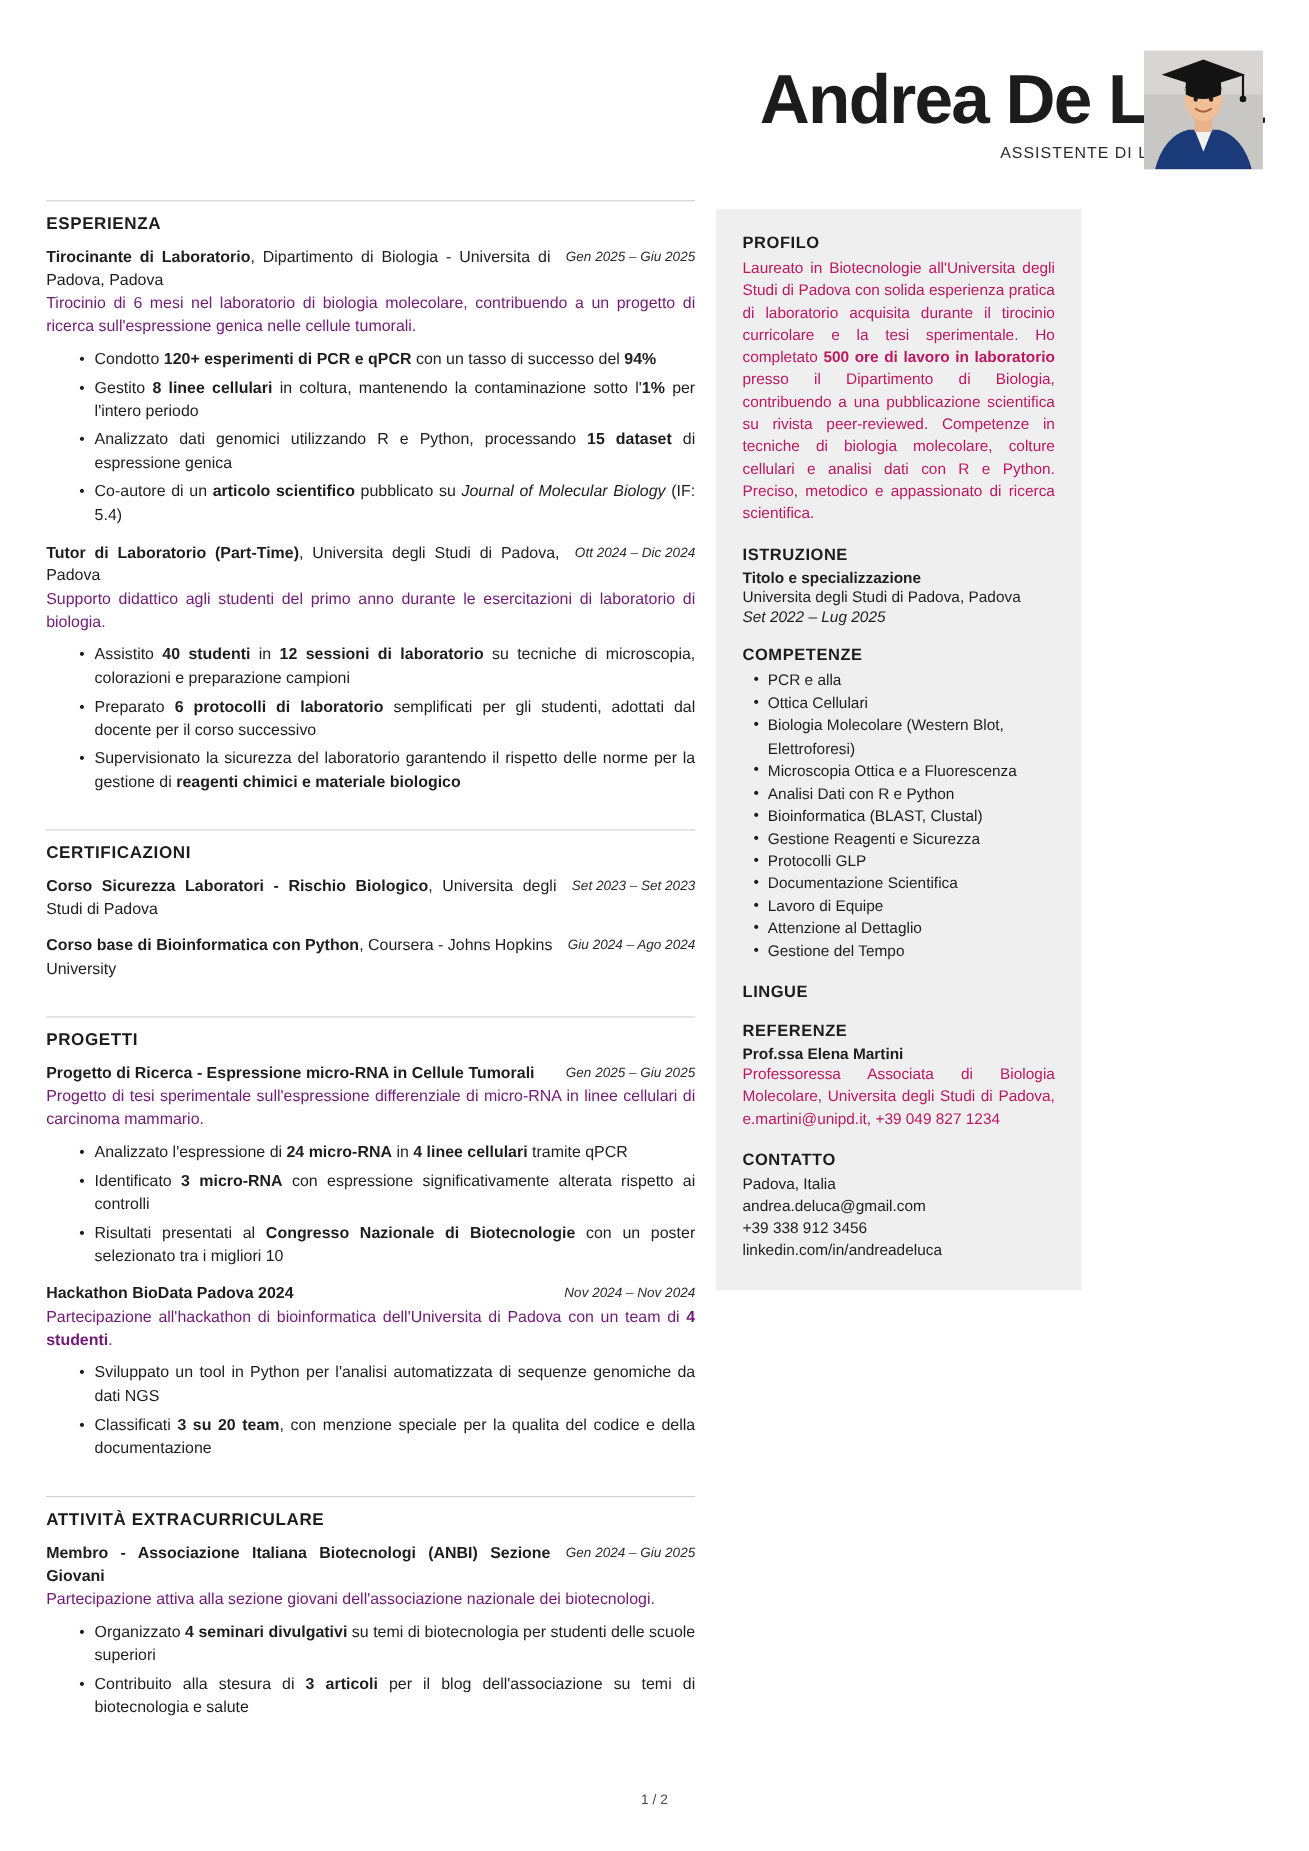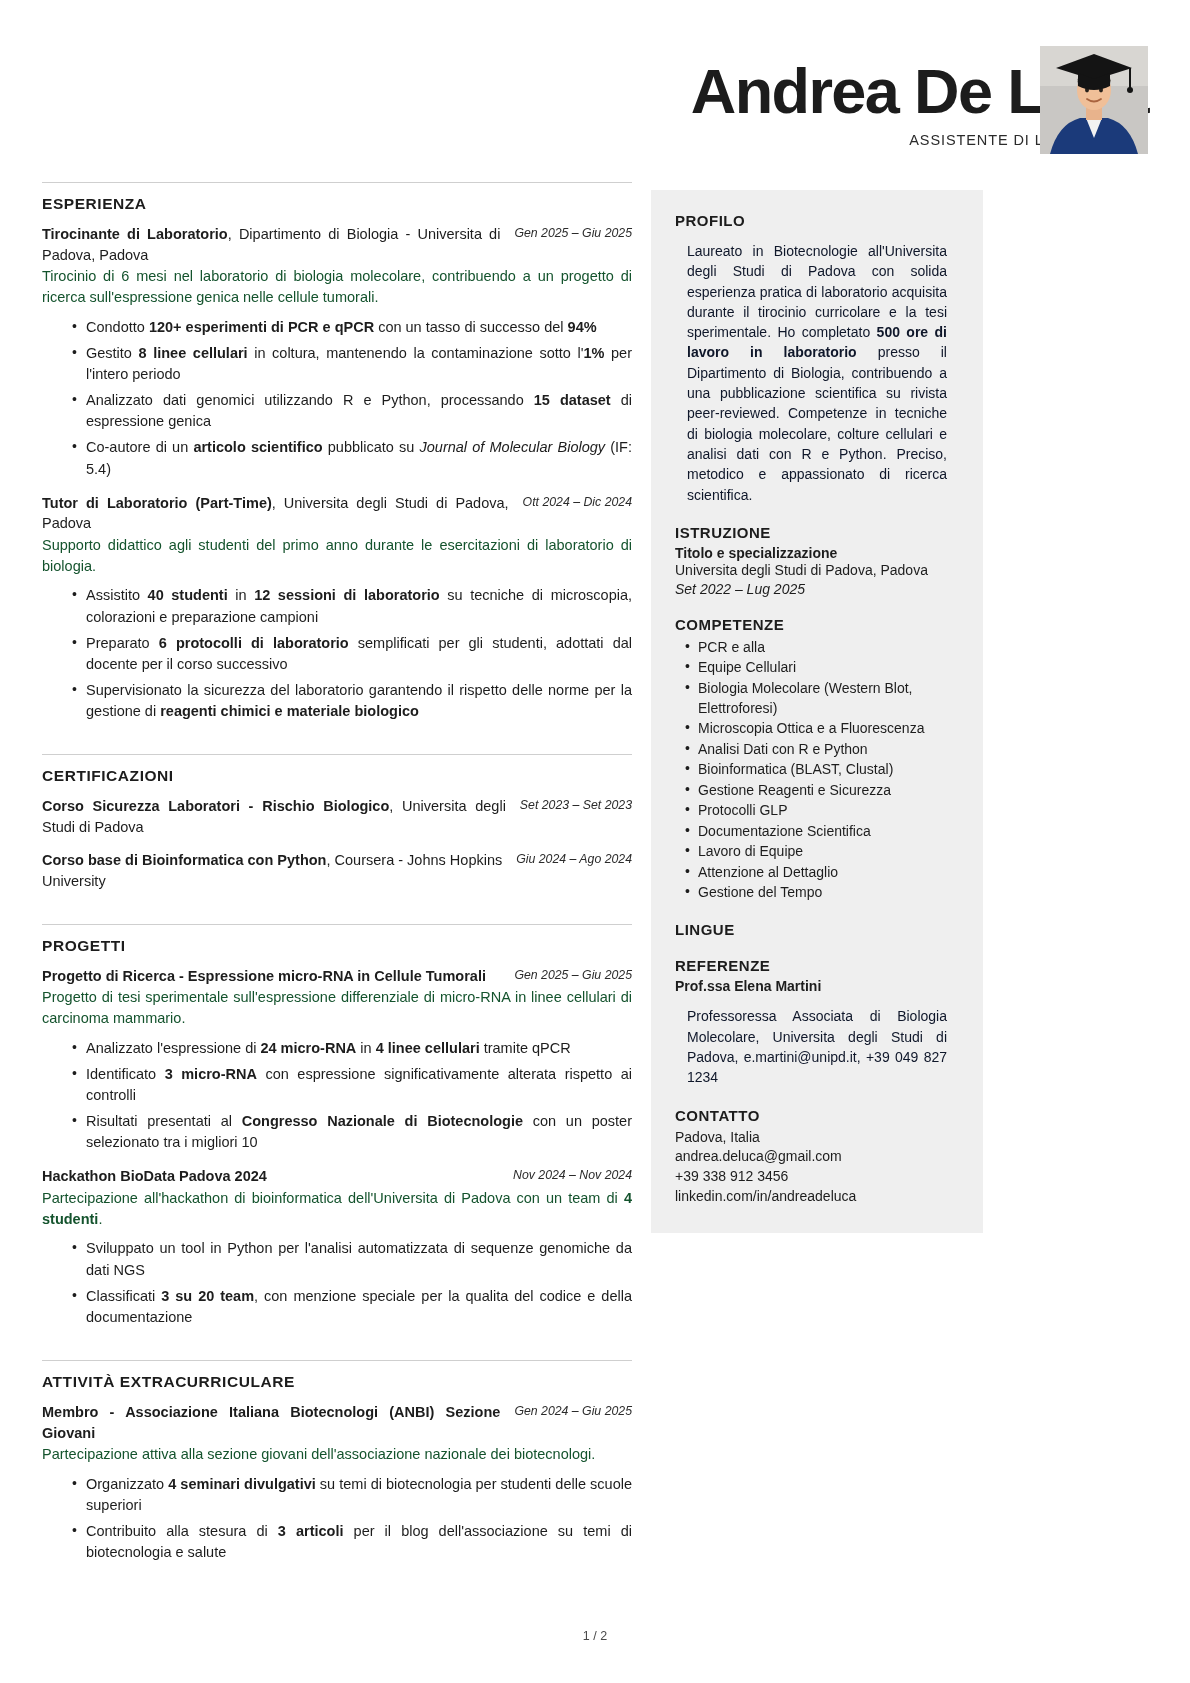--- a/index.html
+++ b/index.html
@@ -109,21 +109,21 @@
     flex: 0 0 auto;
     font-size: 12.3px;
     font-style: italic;
     color: #2b2b2b;
     white-space: nowrap;
     padding-top: 2px;
   }
   .entry-desc {
     font-size: 14.5px;
     line-height: 1.43;
-    color: #14532d;
+    color: #701a75;
     margin-top: 1px;
     text-align: justify;
   }
   ul.bullets {
     list-style: none;
     margin: 9px 0 0 0;
     padding: 0 0 0 30px;
   }
   ul.bullets li {
     position: relative;
@@ -151,23 +151,23 @@
     font-size: 15px;
     font-weight: bold;
     letter-spacing: 0.5px;
     color: #1c1c1c;
     margin: 0 0 4px 0;
     text-transform: uppercase;
   }
   .r-para {
     font-size: 14px;
     line-height: 1.45;
-    color: #0f172a;
+    color: #be185d;
     text-align: justify;
-    margin: 12px;
+    margin: 0;
   }
   .r-para b { font-weight: bold; }
   .r-sub {
     font-size: 14px;
     font-weight: bold;
     color: #1d1d1d;
     margin: 0;
   }
   .r-line {
     font-size: 14px;
@@ -354,21 +354,21 @@
       <div class="r-title">ISTRUZIONE</div>
       <p class="r-sub">Titolo e specializzazione</p>
       <p class="r-line">Universita degli Studi di Padova, Padova</p>
       <p class="r-ital">Set 2022 – Lug 2025</p>
     </div>
 
     <div class="r-block">
       <div class="r-title">COMPETENZE</div>
       <ul class="r-bullets" id="skills-list">
           <li>PCR e alla</li>
-          <li>Equipe Cellulari</li>
+          <li>Ottica Cellulari</li>
           <li>Biologia Molecolare (Western Blot, Elettroforesi)</li>
           <li>Microscopia Ottica e a Fluorescenza</li>
           <li>Analisi Dati con R e Python</li>
           <li>Bioinformatica (BLAST, Clustal)</li>
           <li>Gestione Reagenti e Sicurezza</li>
           <li>Protocolli GLP</li>
           <li>Documentazione Scientifica</li>
           <li>Lavoro di Equipe</li>
           <li>Attenzione al Dettaglio</li>
           <li>Gestione del Tempo</li>

